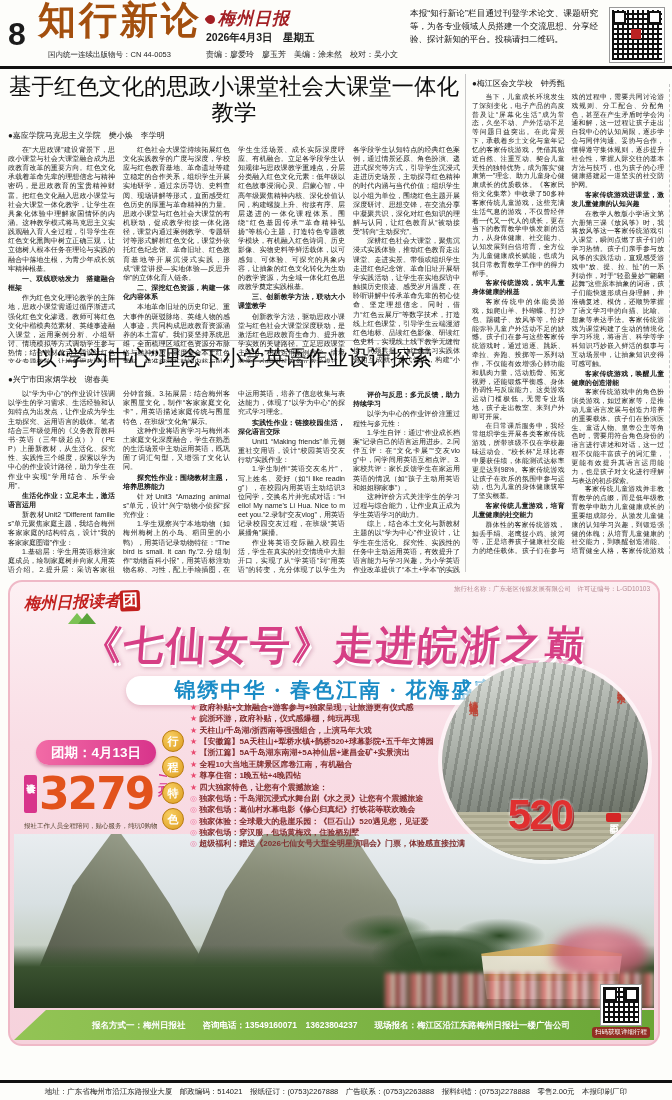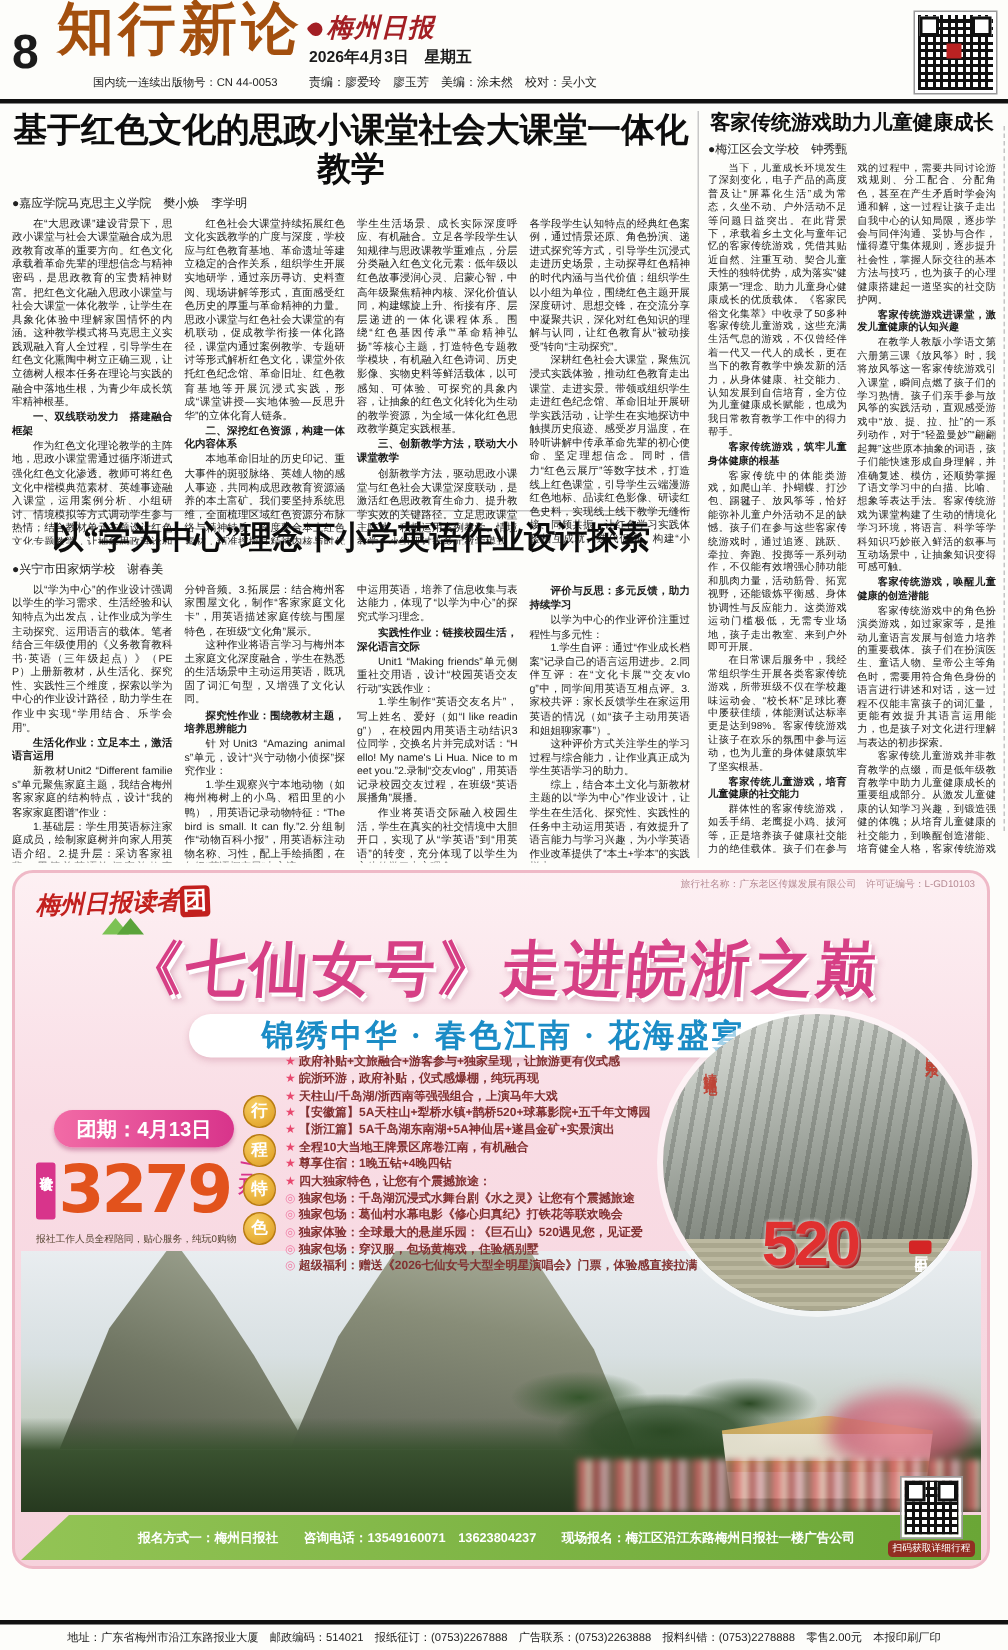--- a/index.html
+++ b/index.html
@@ -4,21 +4,21 @@
 <style>
   html,body{margin:0;padding:0;background:#e8e8e4;}
   .page{position:relative;width:672px;height:1100px;background:#fdfdfa;margin:0 auto;overflow:hidden;
         font-family:"Liberation Sans","DejaVu Sans",sans-serif;color:#1b1b1b;}
   .serif{font-family:"Liberation Serif","DejaVu Serif",serif;}
   
   .hdr{position:absolute;left:8px;top:6px;right:8px;height:58px;}
   .pageno{position:absolute;left:0;top:12px;font-size:32px;font-weight:bold;line-height:1;}
   .section{position:absolute;left:30px;top:-6px;font-size:38px;font-weight:900;color:#a34f0e;
            letter-spacing:3px;font-family:"Liberation Serif",serif;line-height:1.1;}
-  .issn{position:absolute;left:26px;top:44px;font-size:7.5px;color:#222;padding-left:28px;}
+  .issn{position:absolute;left:12px;top:44px;font-size:7.5px;color:#222;padding-left:28px;}
   .mast{position:absolute;left:198px;top:1px;font-size:17px;font-weight:900;font-style:italic;
         color:#a31f24;font-family:"Liberation Serif",serif;letter-spacing:1px;}
   .mast .micon{display:inline-block;width:9px;height:9px;background:#a31f24;border-radius:2px 50% 50% 50%;
         transform:rotate(-40deg);margin-right:3px;}
   .hdate{position:absolute;left:198px;top:25px;font-size:10.5px;font-weight:bold;}
   .heds{position:absolute;left:198px;top:43px;font-size:8px;color:#222;}
   .notice{position:absolute;left:402px;top:1px;width:188px;font-size:8.5px;line-height:1.5;
           text-align:justify;color:#111;}
   .qr{position:relative;background:
         repeating-linear-gradient(0deg,#111 0 2px,transparent 2px 5px),
@@ -27,21 +27,21 @@
   .qr::before{content:"";position:absolute;top:1px;left:1px;width:9px;height:9px;border:2px solid #111;background:#fff;}
   .qr::after{content:"";position:absolute;top:1px;right:1px;width:9px;height:9px;border:2px solid #111;background:#fff;}
   .hqr{position:absolute;right:0;top:2px;width:50px;height:50px;}
   .hqr .qc{position:absolute;left:19px;top:19px;width:10px;height:10px;background:#b22;z-index:2;}
   .toprule{position:absolute;left:0;top:66px;right:0;height:3px;background:#111;}
   
   .art{position:absolute;}
   .a1{left:8px;top:74px;width:452px;}
   .a2{left:472px;top:74px;width:192px;}
   .a3{left:8px;top:346px;width:452px;}
-  .atitle{font-family:"Liberation Serif",serif;font-weight:700;text-align:center;color:#0d0d0d;line-height:1.15;}
+  .atitle{font-family:"Liberation Serif",serif;font-weight:400;text-align:center;color:#0d0d0d;line-height:1.15;}
   .a1 .atitle{font-size:22.5px;}
   .a2 .atitle{font-size:13.5px;}
   .a3 .atitle{font-size:21px;}
   .byline{text-align:left;font-size:8px;color:#222;margin:4px 6px 4px 0;}
   .cols{display:flex;gap:8px;overflow:hidden;}
   .a1 .cols{height:218px;}
   .a3 .cols{height:186px;}
   .a2 .cols{height:462px;gap:7px;}
   .col{flex:1;font-size:7px;line-height:1.31;word-break:break-all;}
   .a2 .col{font-size:6.8px;line-height:1.3;}
@@ -80,21 +80,21 @@
   .adnote{position:absolute;left:14px;top:240px;width:150px;font-size:6.5px;color:#54432f;}
   .coins{position:absolute;left:152px;top:148px;display:flex;flex-direction:column;gap:4px;}
   .coin{width:20px;height:20px;border-radius:50%;background:radial-gradient(circle at 35% 30%,#f8cf63,#dd9b1e);
         border:1px solid #b97c10;color:#fff;font-weight:bold;font-size:11px;text-align:center;line-height:20px;}
   .bullets{position:absolute;left:180px;top:120px;width:292px;z-index:5;}
   .feat{font-size:8px;line-height:1.42;font-weight:bold;color:#823131;white-space:nowrap;}
   .feat::first-letter{color:#e8486e;}
   .excl{font-size:8px;line-height:1.42;font-weight:bold;color:#823131;white-space:nowrap;}
   .excl::first-letter{color:#ef7ba4;}
   
-  .oval{position:absolute;right:10px;top:94px;width:206px;height:198px;border-radius:50%;overflow:hidden;
+  .oval{position:absolute;right:10px;top:80px;width:206px;height:198px;border-radius:50%;overflow:hidden;
         background:linear-gradient(165deg,#e6e9e4 0%,#bcc1ba 25%,#8e948c 55%,#6d7368 80%,#575c53 100%);
         box-shadow:0 0 0 4px rgba(255,255,255,.6);z-index:4;}
   .oval .rocks{position:absolute;inset:0;background:repeating-linear-gradient(100deg,rgba(40,44,38,.22) 0 3px,transparent 3px 10px);}
   .oval .deck{position:absolute;left:0;right:0;bottom:0;height:24%;
         background:repeating-linear-gradient(0deg,#aaa78e 0 3px,#bcb9a0 3px 6px);}
   .ocal{position:absolute;writing-mode:vertical-rl;font-size:9px;font-weight:bold;color:#c03a2c;
         font-family:"Liberation Serif",serif;opacity:.9;letter-spacing:2px;}
   .o520{position:absolute;left:50%;bottom:12%;transform:translateX(-58%);font-size:42px;font-weight:900;
         color:#e03030;line-height:1;text-shadow:0 0 3px #fff,2px 2px 0 #8d1d1d;letter-spacing:-2px;}
   .otag{position:absolute;right:13%;bottom:19%;writing-mode:vertical-rl;background:#d42525;color:#fff;
@@ -136,20 +136,21 @@
 
 <div class="page">
 
   <div class="hdr">
     <div class="pageno">8</div>
     <div class="section serif">知行新论</div>
     <div class="issn">国内统一连续出版物号：CN 44-0053</div>
     <div class="mast"><span class="micon"></span><span>梅州日报</span></div>
     <div class="hdate">2026年4月3日　星期五</div>
     <div class="heds">责编：廖爱玲　廖玉芳　美编：涂未然　校对：吴小文</div>
+    <div class="notice">本报“知行新论”栏目通过刊登学术论文、课题研究等，为各专业领域人员搭建一个交流思想、分享经验、探讨新知的平台。投稿请扫二维码。</div>
     <div class="qr hqr">
         <div class="qc"></div>
       </div>
   </div>
   <div class="toprule"></div>
   <div class="vsep"></div>
   <div class="hsep"></div>
   <div class="redge"></div>
 
   <div class="art a1">
@@ -172,21 +173,20 @@
           <p class="cp">创新教学方法，驱动思政小课堂与红色社会大课堂深度联动，是激活红色思政教育生命力、提升教学实效的关键路径。立足思政课堂主阵地，积极运用案例教学、情境教学、小组研讨等多元教学模式，让红色故事在小课堂中鲜活可感、直抵人心。教师精准筛选契合</p>
         </div>
       <div class="col">
           <p class="cp nc">各学段学生认知特点的经典红色案例，通过情景还原、角色扮演、递进式探究等方式，引导学生沉浸式走进历史场景，主动探寻红色精神的时代内涵与当代价值；组织学生以小组为单位，围绕红色主题开展深度研讨、思想交锋，在交流分享中凝聚共识，深化对红色知识的理解与认同，让红色教育从“被动接受”转向“主动探究”。</p>
           <p class="cp">深耕红色社会大课堂，聚焦沉浸式实践体验，推动红色教育走出课堂、走进实景。带领或组织学生走进红色纪念馆、革命旧址开展研学实践活动，让学生在实地探访中触摸历史痕迹、感受岁月温度，在聆听讲解中传承革命先辈的初心使命、坚定理想信念。同时，借力“红色云展厅”等数字技术，打造线上红色课堂，引导学生云端漫游红色地标、品读红色影像、研读红色史料，实现线上线下教学无缝衔接、同频共振，让红色学习实践体验相互成就、迭代促进，构建“小课堂筑基、大课堂赋能”的一体化红色思政教学格局。</p>
         </div>
     </div>
   </div>
 
   <div class="art a2">
-    <div class="atitle">客家传统游戏助力儿童健康成长</div>
     <div class="byline">●梅江区会文学校　钟秀甄</div>
     <div class="cols">
       <div class="col">
           <p class="cp">当下，儿童成长环境发生了深刻变化，电子产品的高度普及让“屏幕化生活”成为常态，久坐不动、户外活动不足等问题日益突出。在此背景下，承载着乡土文化与童年记忆的客家传统游戏，凭借其贴近自然、注重互动、契合儿童天性的独特优势，成为落实“健康第一”理念、助力儿童身心健康成长的优质载体。《客家民俗文化集萃》中收录了50多种客家传统儿童游戏，这些充满生活气息的游戏，不仅曾经伴着一代又一代人的成长，更在当下的教育教学中焕发新的活力，从身体健康、社交能力、认知发展到自信培育，全方位为儿童健康成长赋能，也成为我日常教育教学工作中的得力帮手。</p>
           <p class="ch">客家传统游戏，筑牢儿童身体健康的根基</p>
           <p class="cp">客家传统中的体能类游戏，如爬山羊、扑蝴蝶、打沙包、踢毽子、放风筝等，恰好能弥补儿童户外活动不足的缺憾。孩子们在参与这些客家传统游戏时，通过追逐、跳跃、牵拉、奔跑、投掷等一系列动作，不仅能有效增强心肺功能和肌肉力量，活动筋骨、拓宽视野，还能锻炼平衡感、身体协调性与反应能力。这类游戏运动门槛极低，无需专业场地，孩子走出教室、来到户外即可开展。</p>
           <p class="cp">在日常课后服务中，我经常组织学生开展各类客家传统游戏，所带班级不仅在学校趣味运动会、“校长杯”足球比赛中屡获佳绩，体能测试达标率更是达到98%。客家传统游戏让孩子在欢乐的氛围中参与运动，也为儿童的身体健康筑牢了坚实根基。</p>
           <p class="ch">客家传统儿童游戏，培育儿童健康的社交能力</p>
           <p class="cp">群体性的客家传统游戏，如丢手绢、老鹰捉小鸡、拔河等，正是培养孩子健康社交能力的绝佳载体。孩子们在参与这类游</p>
         </div>

